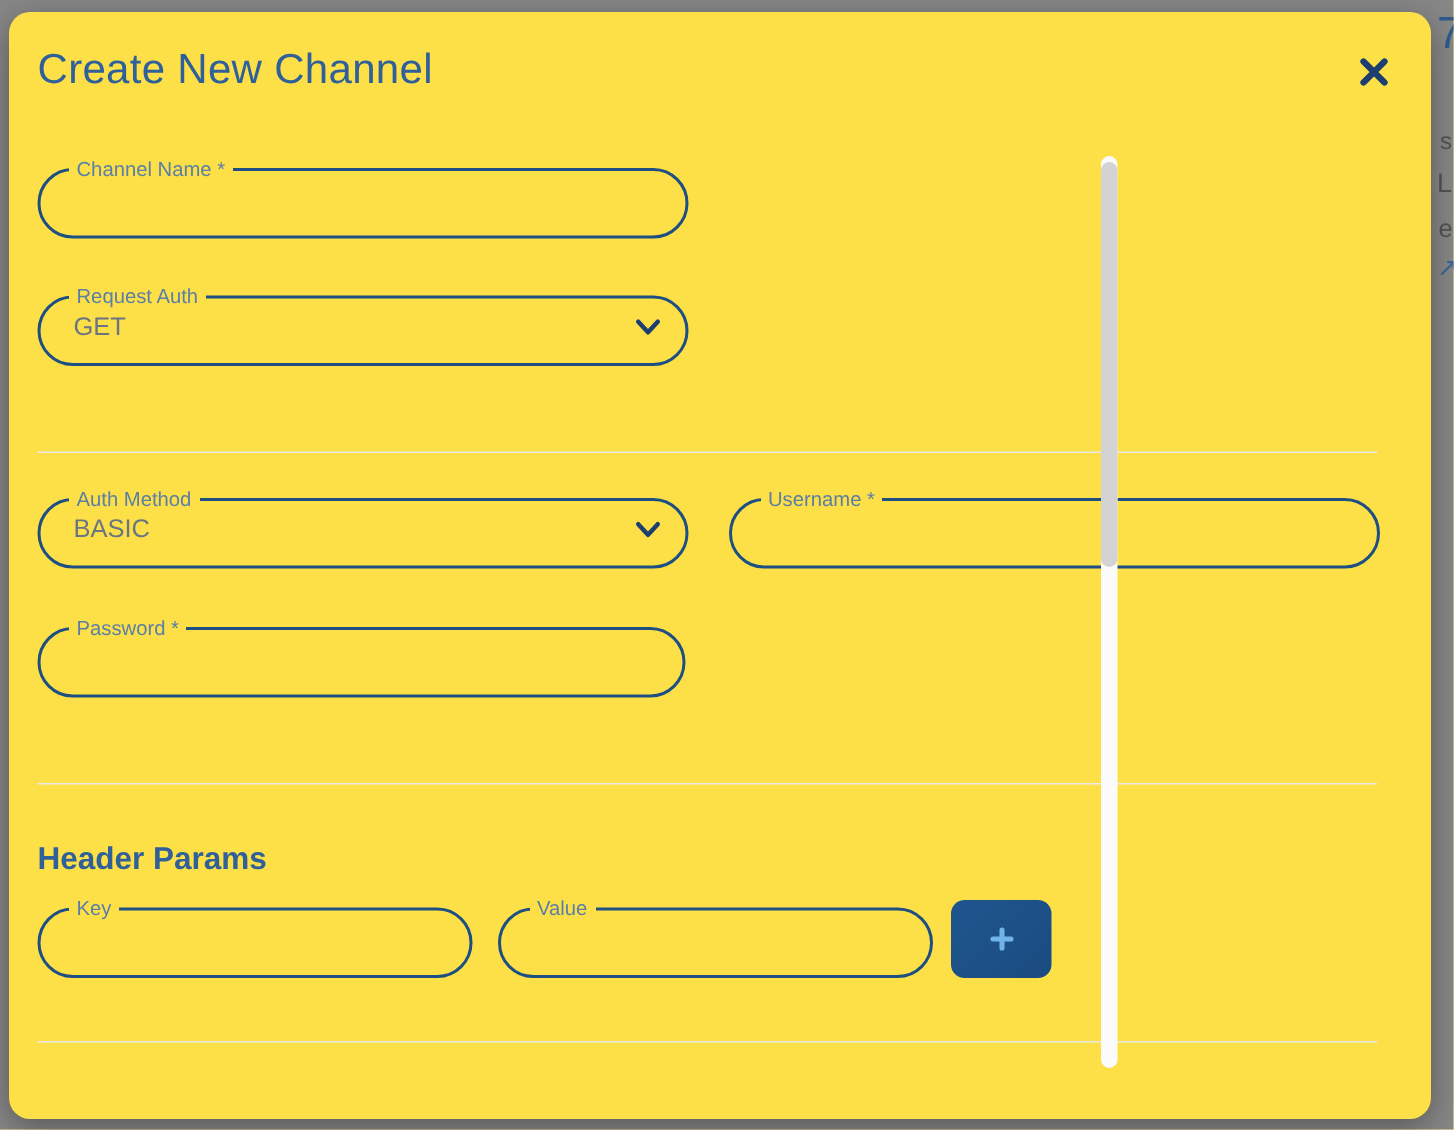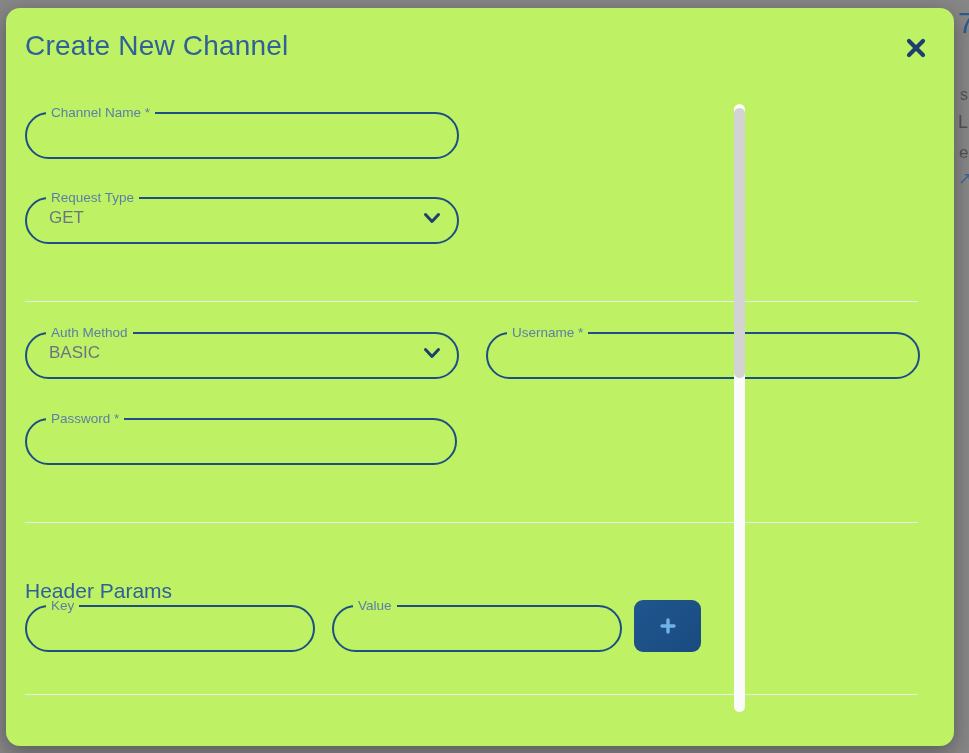--- a/index.html
+++ b/index.html
@@ -27,21 +27,21 @@
     white-space: nowrap;
   }
 
   
   #dialog {
     position: absolute;
     left: 6px;
     top: 8px;
     width: 948px;
     height: 738px;
-    background: #bef264;
+    background: #fde047;
     border-radius: 14px;
     box-shadow: 0 6px 22px rgba(0,0,0,0.35);
     overflow: hidden;
   }
 
   #dialog-title {
     position: absolute;
     left: 19px;
     top: 22px;
     font-size: 28px;
@@ -158,22 +158,21 @@
     background: #e9eaec;
   }
 
   
   #header-params-title {
     position: absolute;
     left: 19px;
     top: 467px;
     font-size: 21px;
     color: #2f6099;
-    font-weight: 400;
-    margin-top: 18px;
+    font-weight: 700;
   }
 
   #add-header-param-button {
     position: absolute;
     left: 628px;
     top: 506px;
     width: 67px;
     height: 52px;
     border: none;
     border-radius: 9px;
@@ -212,21 +211,21 @@
     <div class="field" style="left:19px; top:13px; width:434px;">
       <fieldset>
         <legend>Channel Name *</legend>
       </fieldset>
       <input class="control" type="text" value="" style="">
     </div>
 
 
     <div class="field select" style="left:19px; top:98px; width:434px;">
       <fieldset>
-        <legend>Request Type</legend>
+        <legend>Request Auth</legend>
       </fieldset>
       <div class="value-text">GET</div>
       <svg class="chevron" style="right:17px;" viewBox="0 0 20 20">
         <path d="M3.5 6.5 L10 13.5 L16.5 6.5" fill="none" stroke="#1c3f6e" stroke-width="3" stroke-linecap="round" stroke-linejoin="round"></path>
       </svg>
     </div>
 
 
     <div class="divider" style="left:19px; top:207px; width:893px;"></div>
 

